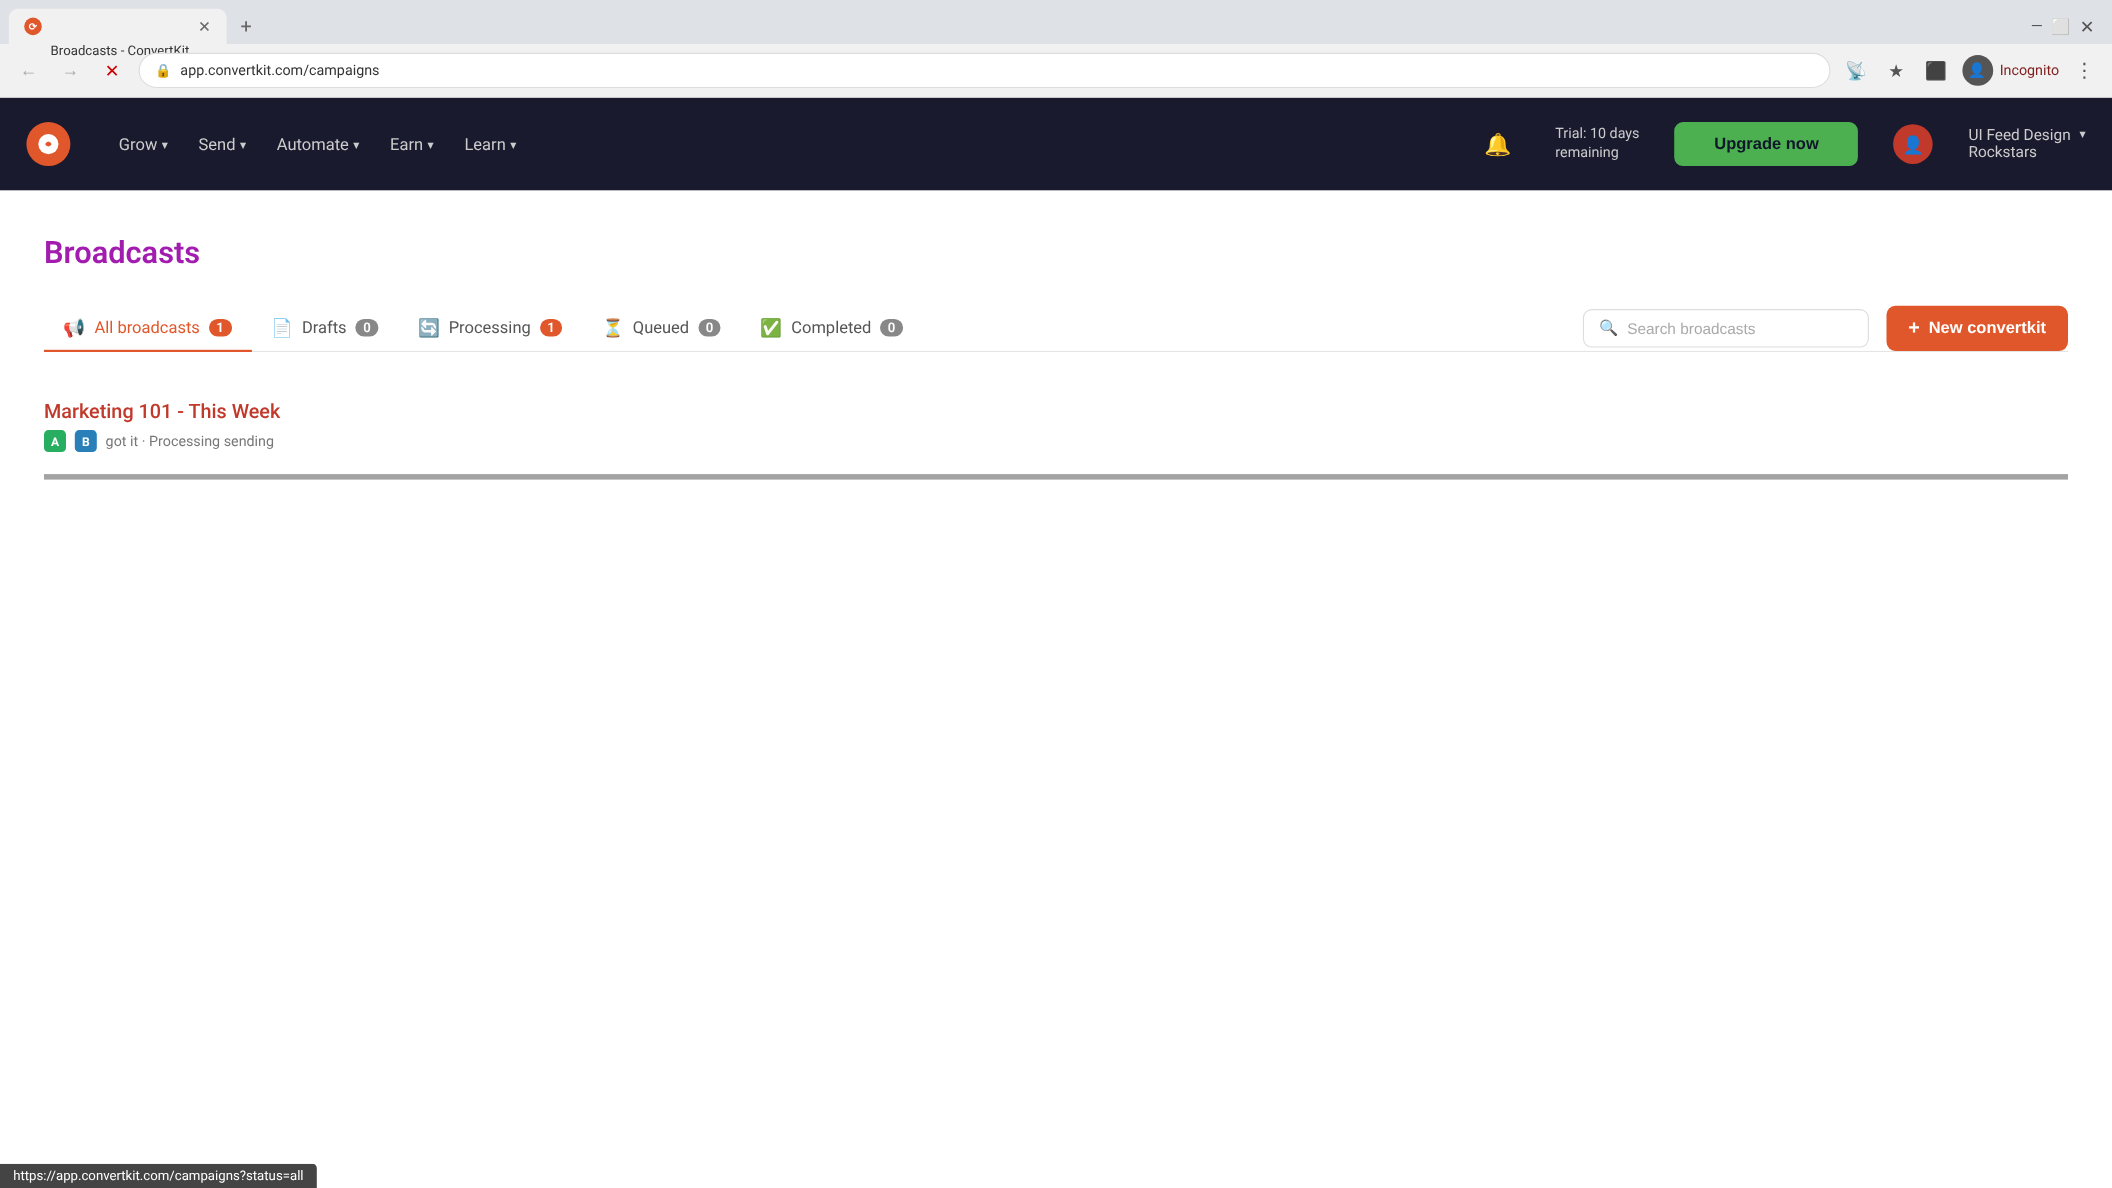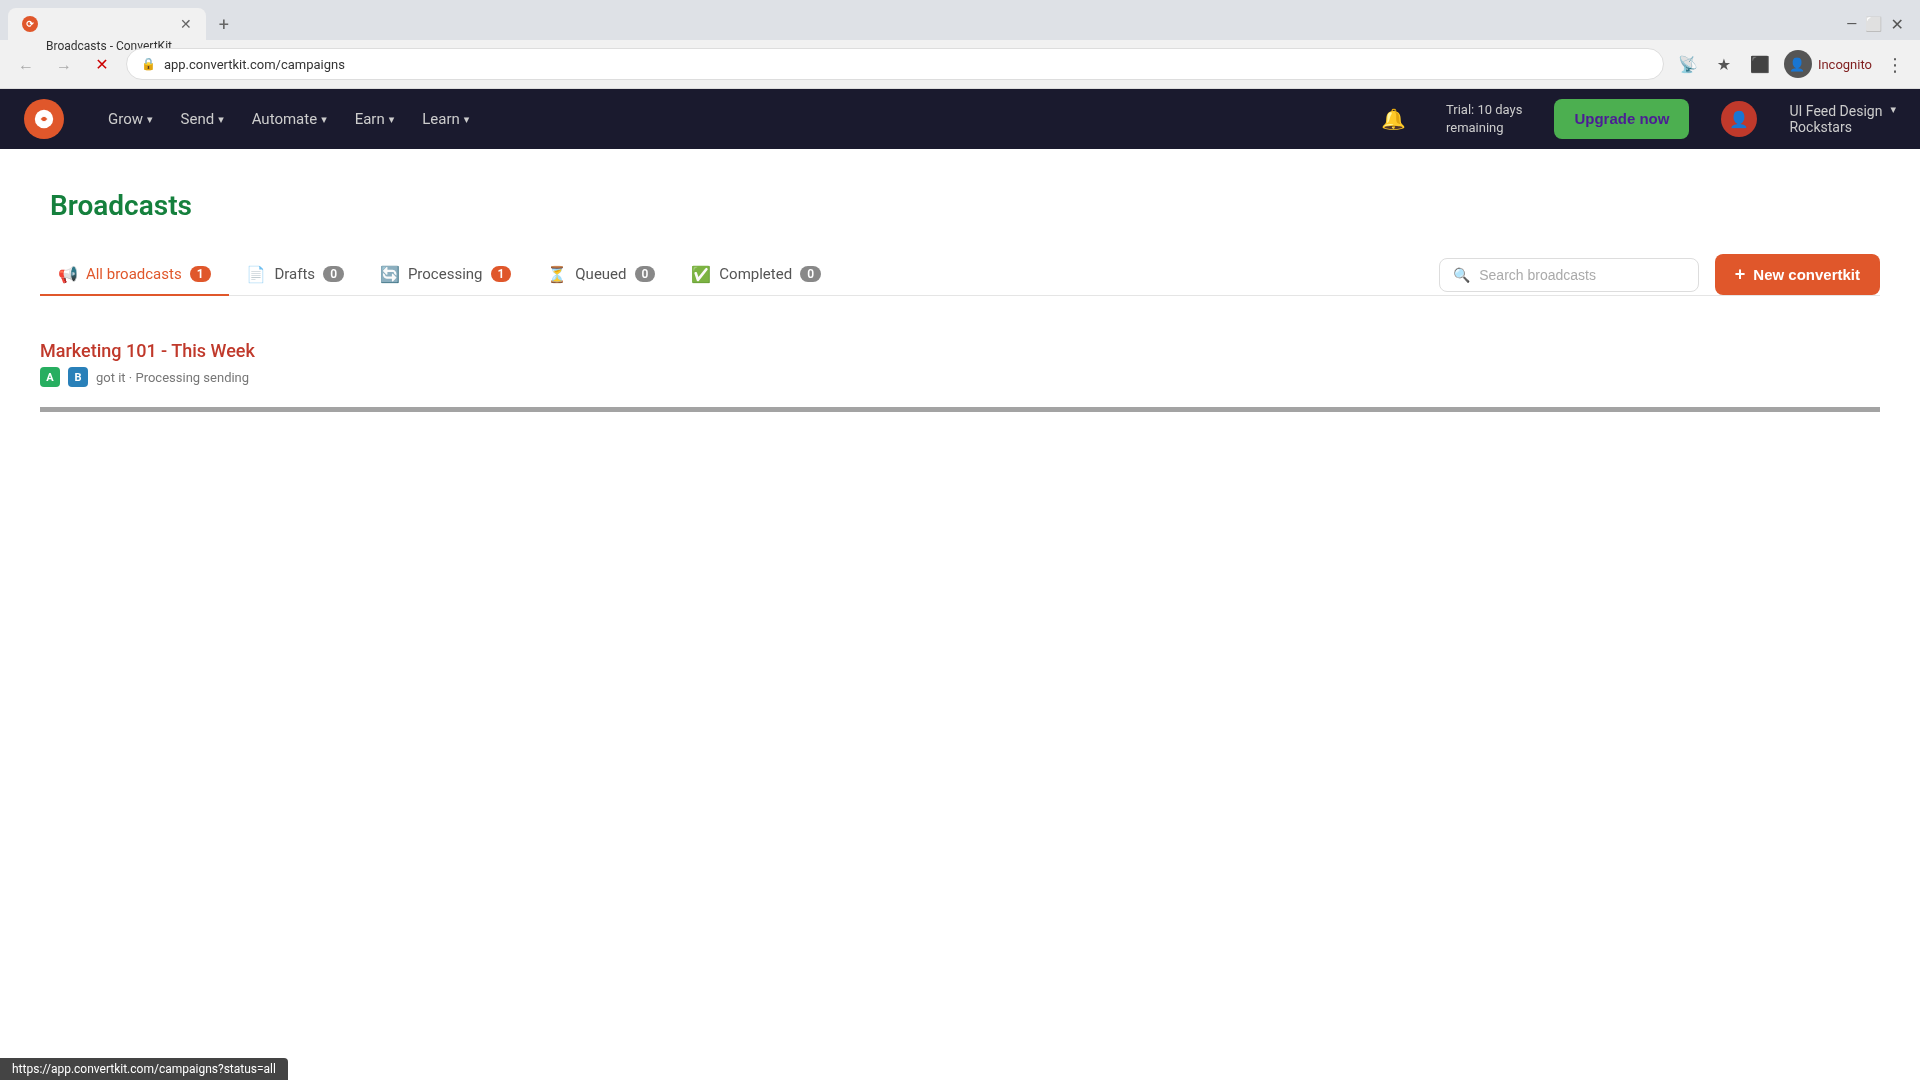--- a/index.html
+++ b/index.html
@@ -22,37 +22,37 @@
     .address-bar .lock-icon { color: #555; font-size: 12px; }
     .address-bar .url-text { font-size: 13px; color: #333; flex: 1; }
     .browser-actions { display: flex; align-items: center; gap: 8px; }
     .browser-action-btn { width: 28px; height: 28px; display: flex; align-items: center; justify-content: center; color: #555; font-size: 16px; cursor: pointer; }
     .incognito-area { display: flex; align-items: center; gap: 6px; }
     .incognito-icon { width: 28px; height: 28px; background: #555; border-radius: 50%; display: flex; align-items: center; justify-content: center; color: white; font-size: 13px; }
     .incognito-text { font-size: 13px; color: #7f1d1d; }
     .browser-menu-btn { color: #555; font-size: 18px; cursor: pointer; padding: 4px; }
 
     
-    .app-nav { background: #1a1a2e; display: flex; align-items: center; padding: 0 24px; height: 60px; gap: 32px; }
+    .app-nav { background: #1a1a2e; display: flex; align-items: center; padding: 0 24px; height: 84px; gap: 32px; }
     .nav-logo { width: 40px; height: 40px; background: #e0572b; border-radius: 50%; display: flex; align-items: center; justify-content: center; }
     .nav-logo svg { fill: white; }
     .nav-menu { display: flex; align-items: center; gap: 4px; }
     .nav-item { display: flex; align-items: center; gap: 4px; color: #ccc; font-size: 15px; padding: 8px 12px; border-radius: 6px; cursor: pointer; }
     .nav-item .chevron { font-size: 11px; }
     .nav-spacer { flex: 1; }
     .trial-text { color: #ccc; font-size: 13px; line-height: 1.4; }
-    .upgrade-btn { background: #4caf50; color: #4c1d95; font-size: 15px; font-weight: 600; padding: 10px 20px; border-radius: 8px; cursor: pointer; border: none; line-height: 1.3; }
+    .upgrade-btn { background: #4caf50; color: #0f172a; font-size: 15px; font-weight: 600; padding: 10px 36px; border-radius: 8px; cursor: pointer; border: none; line-height: 1.3; }
     .nav-bell { color: #ccc; font-size: 20px; cursor: pointer; padding: 8px; }
     .nav-avatar { width: 36px; height: 36px; background: #c0392b; border-radius: 50%; display: flex; align-items: center; justify-content: center; color: white; font-size: 16px; cursor: pointer; }
     .nav-user { display: flex; align-items: flex-start; gap: 8px; color: #ccc; font-size: 14px; cursor: pointer; }
     .nav-user .chevron { font-size: 11px; }
 
     
     .main-content { padding: 40px 40px 40px 40px; }
-    .page-title { font-size: 28px; font-weight: 600; color: #15803d; margin-bottom: 32px; margin-left: 10px; }
+    .page-title { font-size: 28px; font-weight: 600; color: #a21caf; margin-bottom: 32px; }
 
     
     .filter-row { display: flex; align-items: center; gap: 0; border-bottom: 1px solid #e5e5e5; margin-bottom: 24px; }
     .filter-tabs { display: flex; align-items: center; gap: 0; flex: 1; }
     .filter-tab { display: flex; align-items: center; gap: 8px; padding: 10px 18px; font-size: 15px; color: #555; cursor: pointer; border-bottom: 2px solid transparent; margin-bottom: -1px; white-space: nowrap; }
     .filter-tab.active { color: #e0572b; border-bottom: 2px solid #e0572b; }
     .filter-tab .tab-icon { font-size: 16px; }
     .filter-tab .badge { background: #e0572b; color: white; border-radius: 10px; padding: 1px 7px; font-size: 12px; font-weight: 600; }
     .filter-tab .badge.grey { background: #888; }
     .filter-actions { display: flex; align-items: center; gap: 16px; }

